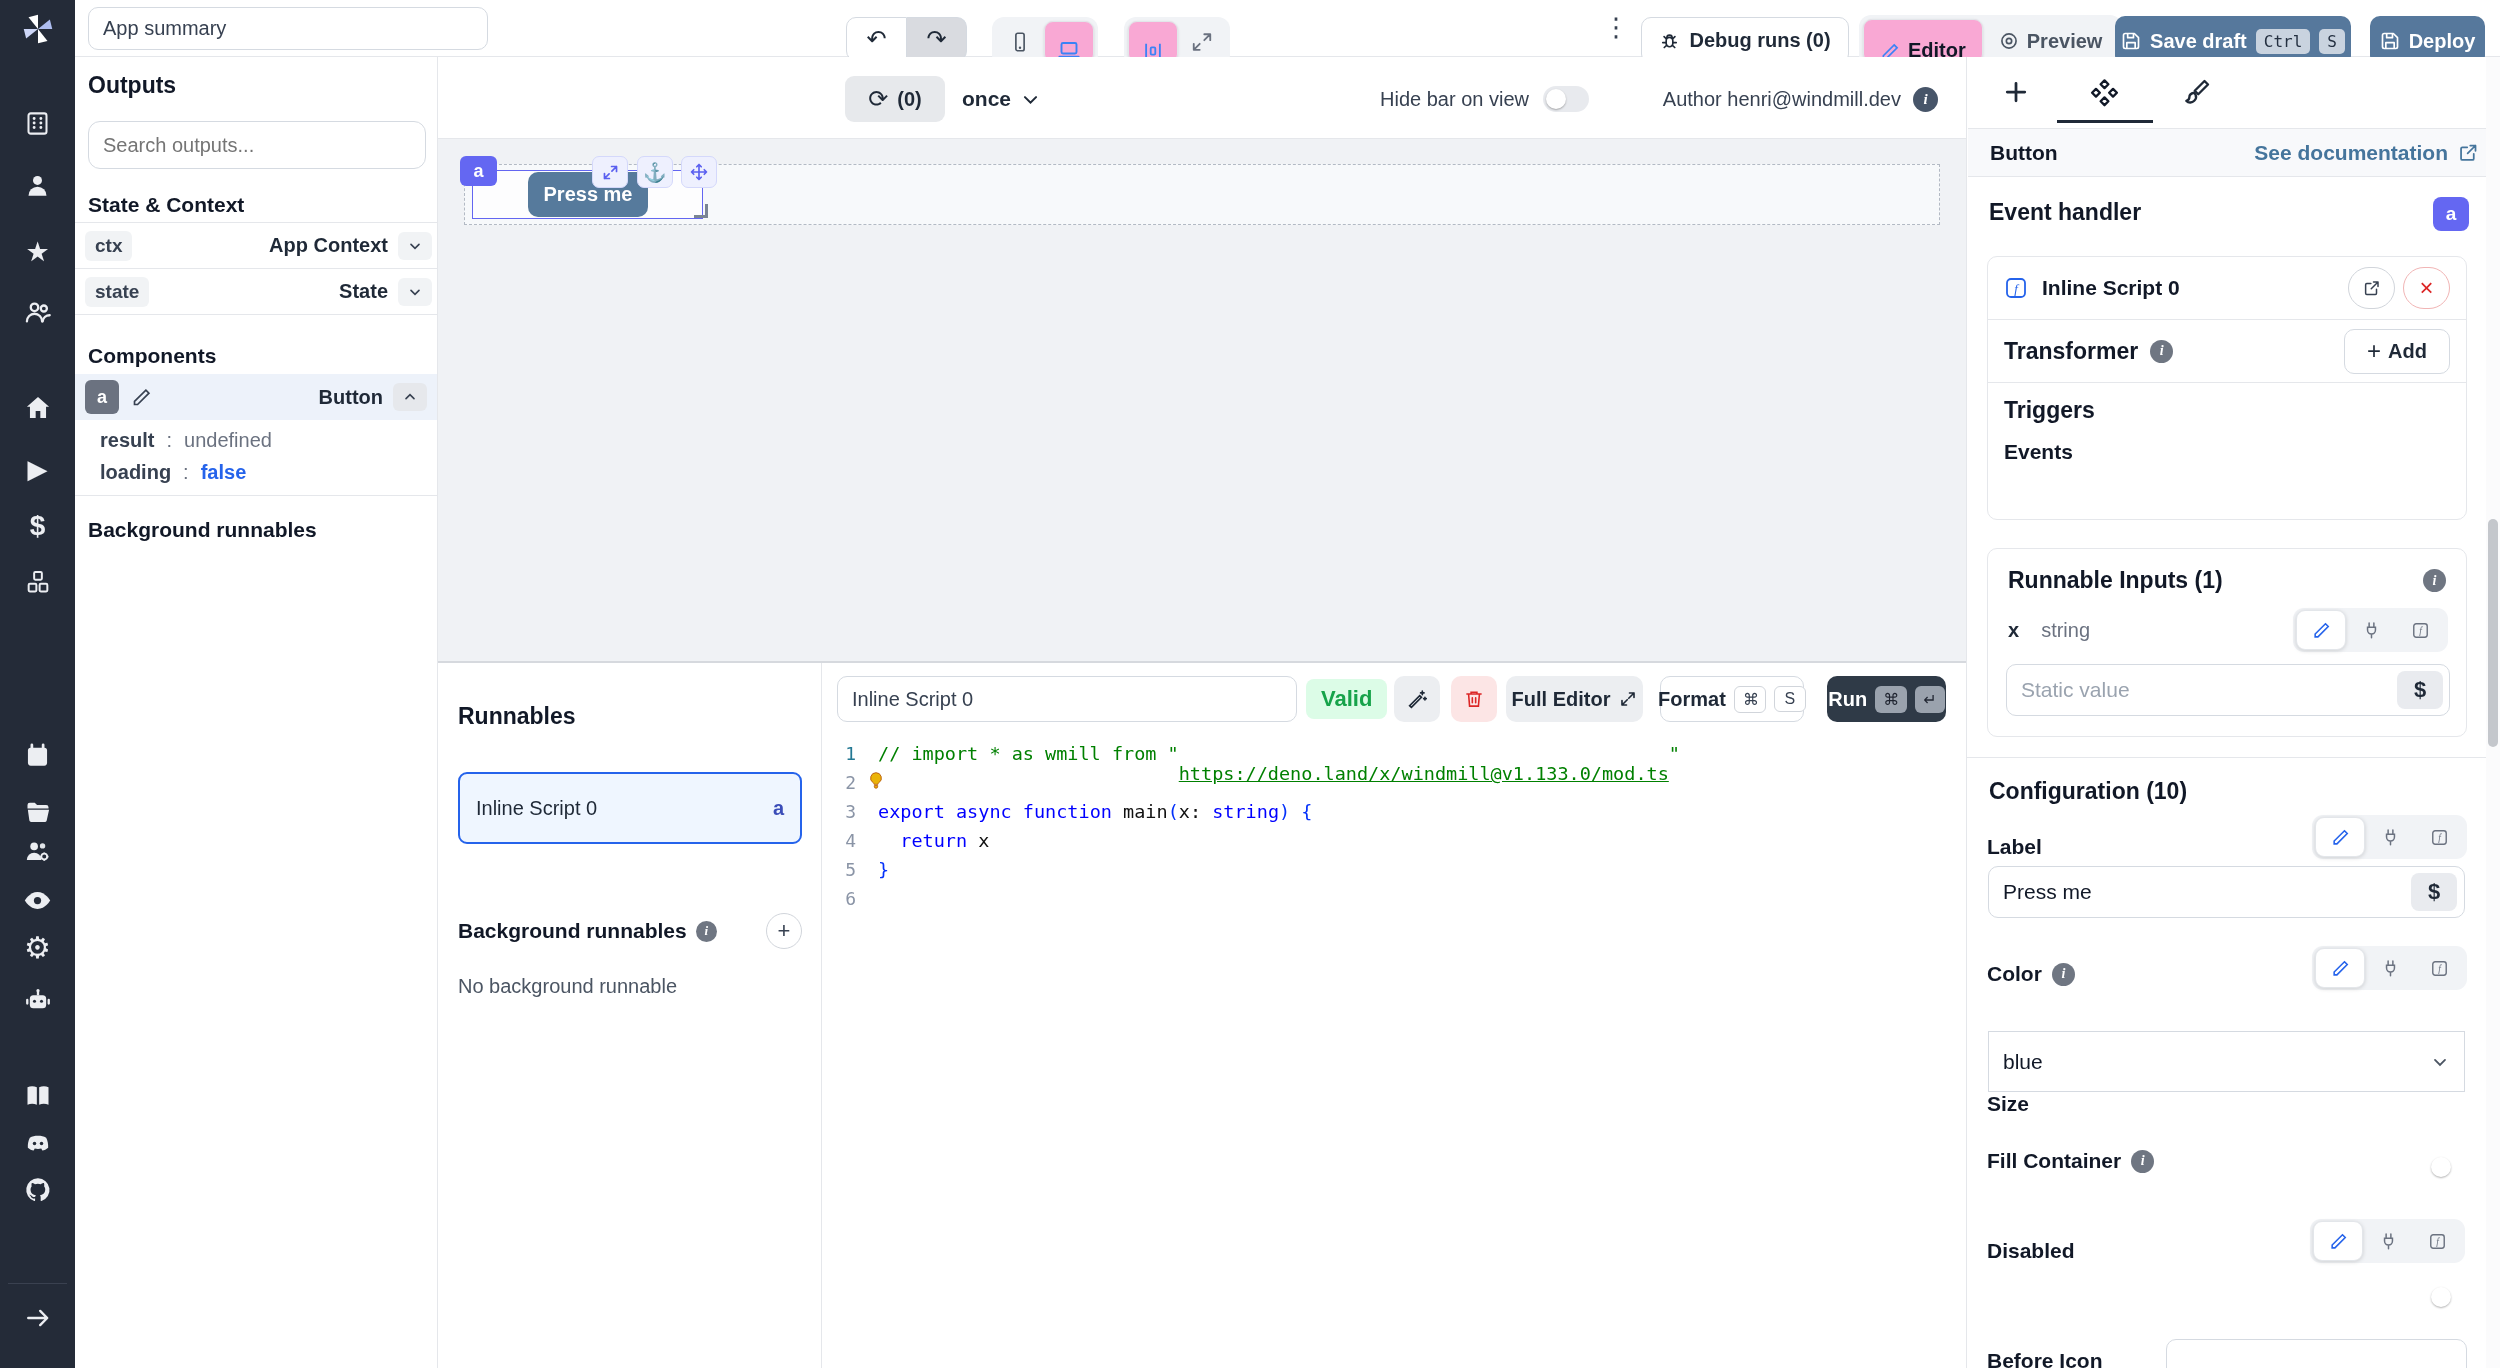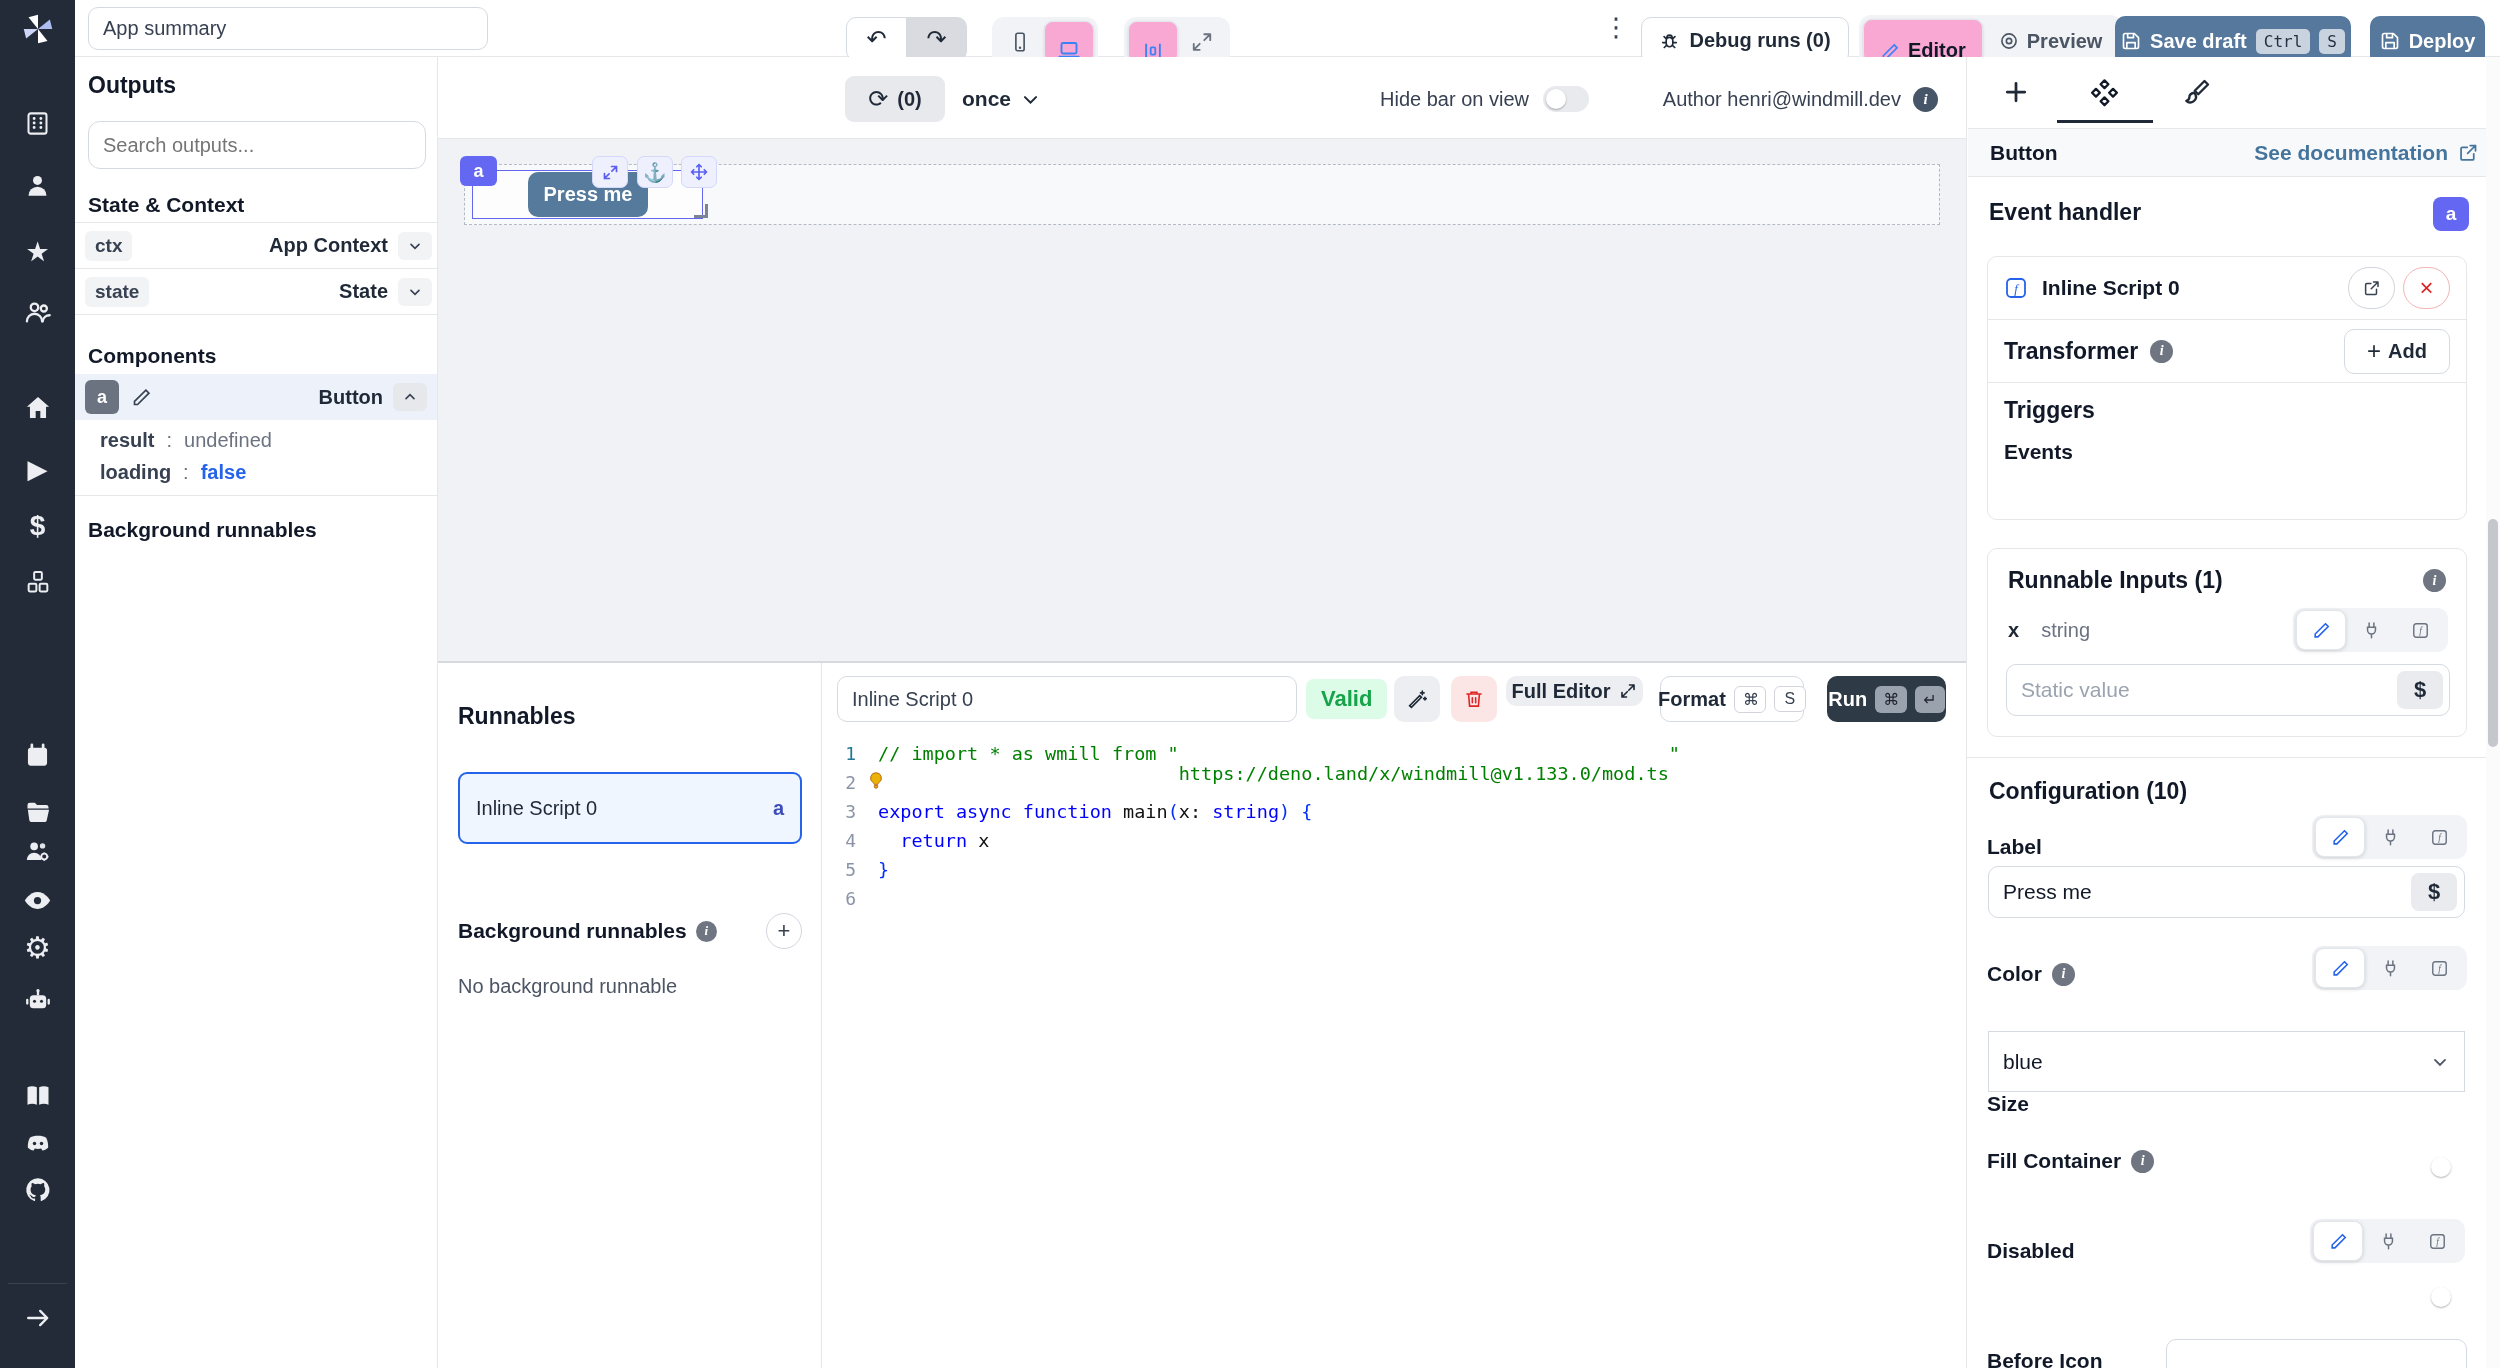--- a/index.html
+++ b/index.html
@@ -52,21 +52,21 @@
   .seg3 .off{width:50px;height:38px;display:flex;align-items:center;justify-content:center;color:#6b7280;}
   .dollar-btn{background:#e9ebef;border-radius:8px;width:46px;height:38px;display:flex;align-items:center;justify-content:center;
               font-size:22px;font-weight:700;color:#1f2937;}
   .sect-title{font-size:23px;font-weight:700;color:#111827;}
   .sub-label{font-size:21px;font-weight:700;color:#111827;}
   .card{border:1.5px solid #e5e7eb;border-radius:10px;box-sizing:border-box;background:#fff;}
   
   .code-line{display:flex;height:29px;align-items:center;font-family:"DejaVu Sans Mono",monospace;font-size:18.5px;white-space:pre;}
   .code-line .ln{width:34px;text-align:right;margin-right:22px;color:#8a94a6;font-size:18px;}
   .tc{color:#008000;}
-  .tcu{color:#008000;margin-top:40px;}
+  .tcu{color:#008000;text-decoration:underline;margin-top:40px;}
   .tk{color:#0000ff;}
   .tf{color:#111111;}
   .tv{color:#111111;}
   .tp{color:#0431fa;}
   .pill-btn{height:42px;border-radius:21px;background:#fff;display:flex;align-items:center;justify-content:center;box-sizing:border-box;}
 </style>
 </head>
 <body>
 
 <div id="sidebar" class="abs">
@@ -406,21 +406,21 @@
     <svg width="21" height="21" viewBox="0 0 24 24" fill="none" stroke="#1f2937" stroke-width="1.9" stroke-linecap="round">
       <path d="M5 21 16.5 9.5l-2-2L3 19z"></path>
         <path d="M17.5 2.5v4M15.5 4.5h4M20.5 9.5v3M19 11h3"></path>
     </svg>
   </div>
   <div class="btn abs" style="left:629px;top:13px;width:46px;height:46px;background:#fce5e5">
     <svg width="20" height="20" viewBox="0 0 24 24" fill="none" stroke="#dc2626" stroke-width="1.9" stroke-linecap="round">
       <path d="M3.5 6h17M8.5 6V3.8h7V6M5.5 6l1.2 14.5h10.6L18.5 6M10 10.5v6M14 10.5v6"></path>
     </svg>
   </div>
-  <div class="btn btn-gray abs" style="left:684px;top:13px;width:137px;height:30px">
+  <div class="btn btn-gray abs" style="left:684px;top:13px;width:137px;height:46px">
     <span class="sb" style="font-size:20px">Full Editor</span>
     <svg width="18" height="18" viewBox="0 0 24 24" fill="none" stroke="#1f2937" stroke-width="2.2" stroke-linecap="round" stroke-linejoin="round">
       <path d="M14 4h6v6M20 4l-7 7M10 20H4v-6M4 20l7-7"></path>
     </svg>
   </div>
   <div class="btn btn-outline abs" style="left:838px;top:13px;width:144px;height:46px;gap:8px">
     <span class="sb" style="font-size:20px">Format</span>
     <span class="kbd-out">⌘</span>
     <span class="kbd-out">S</span>
   </div>

